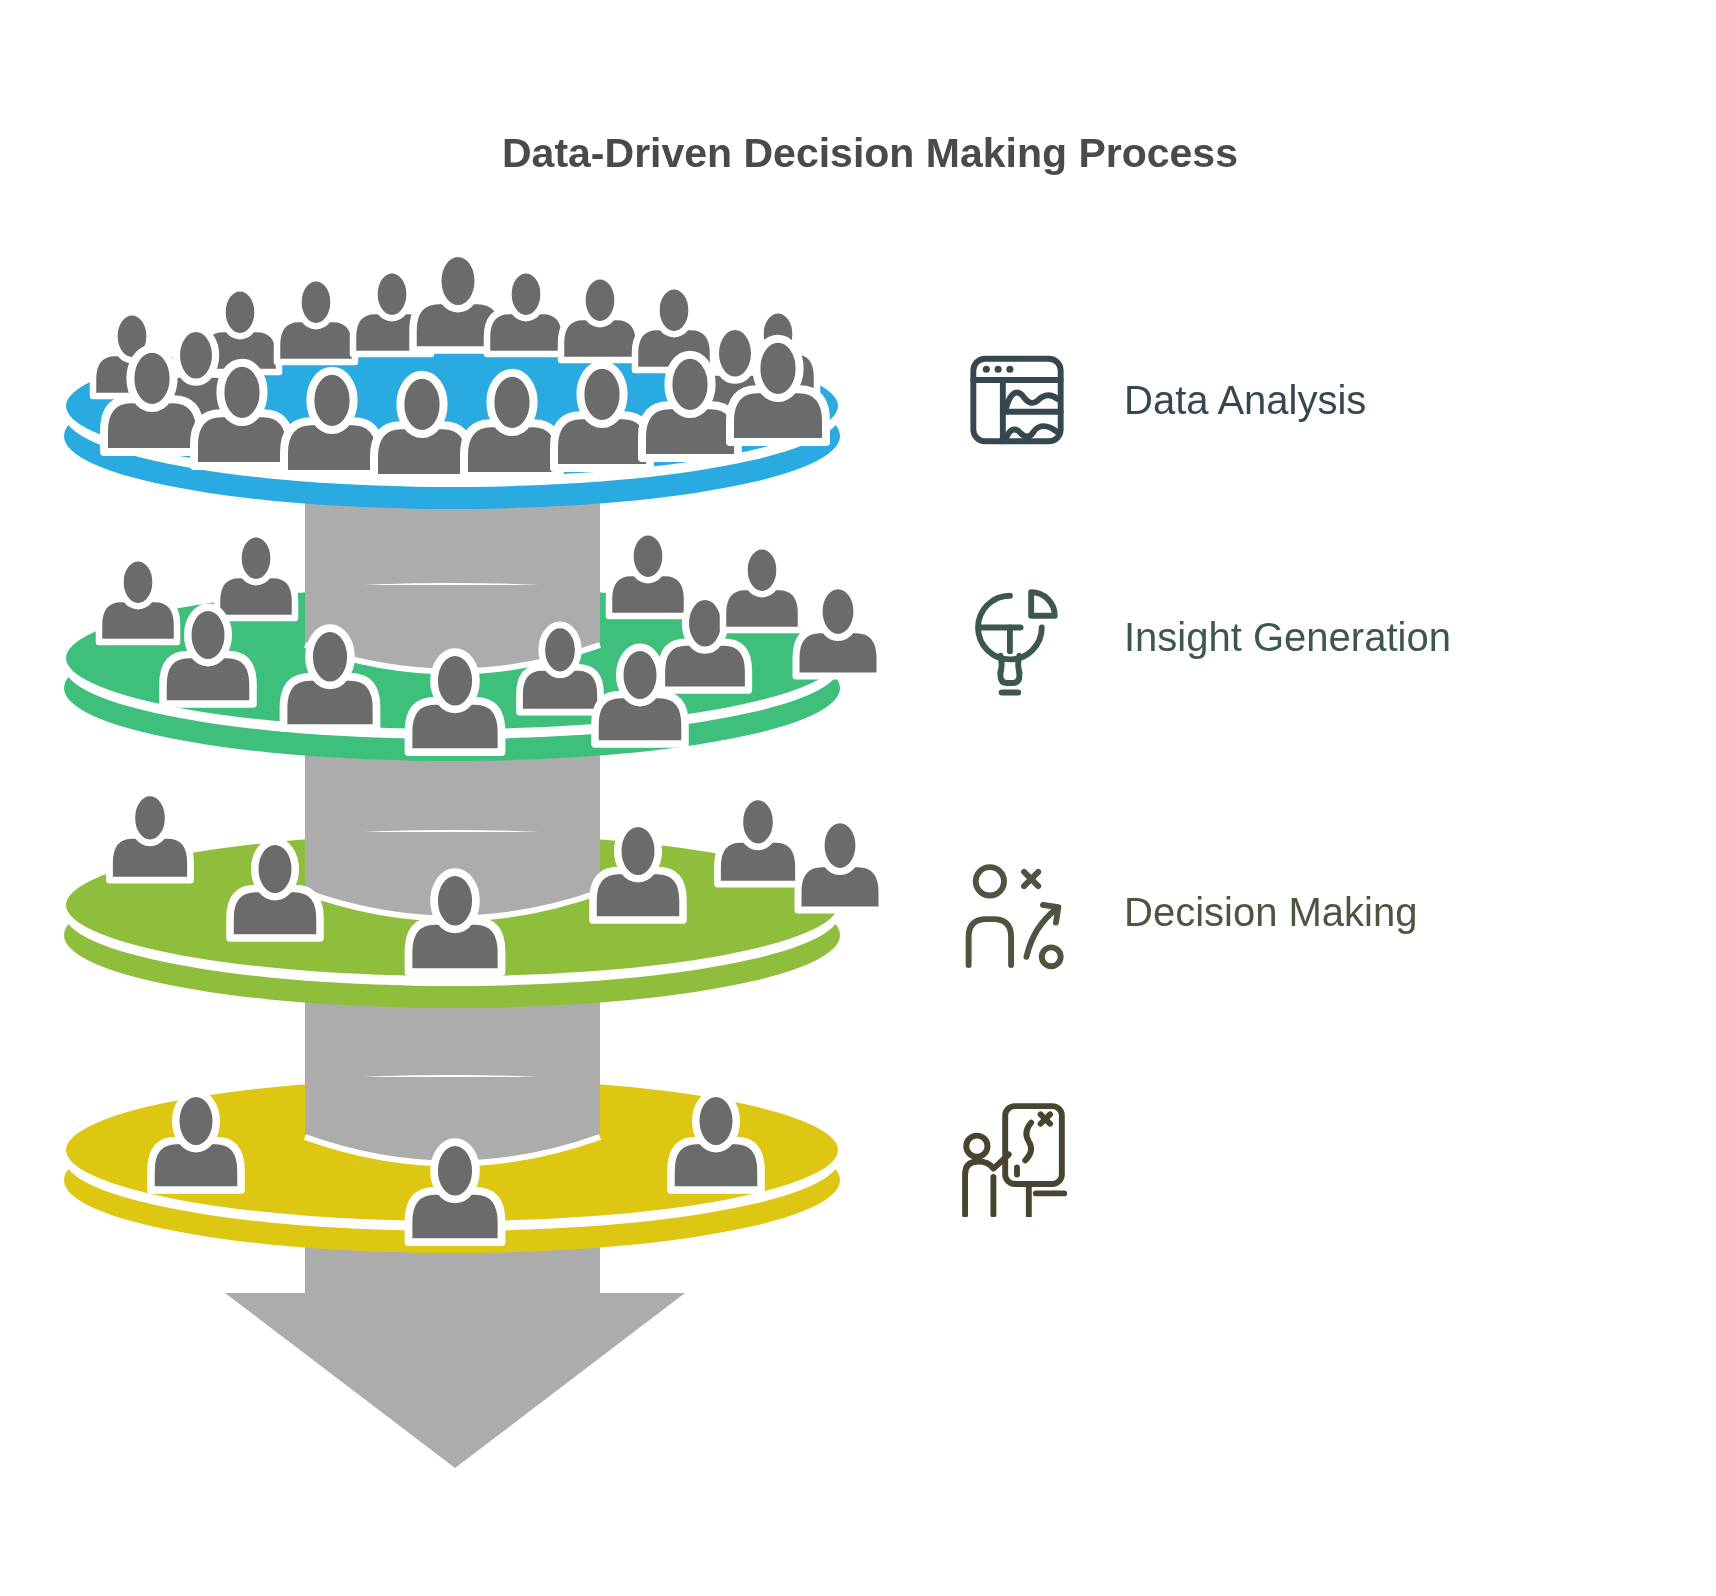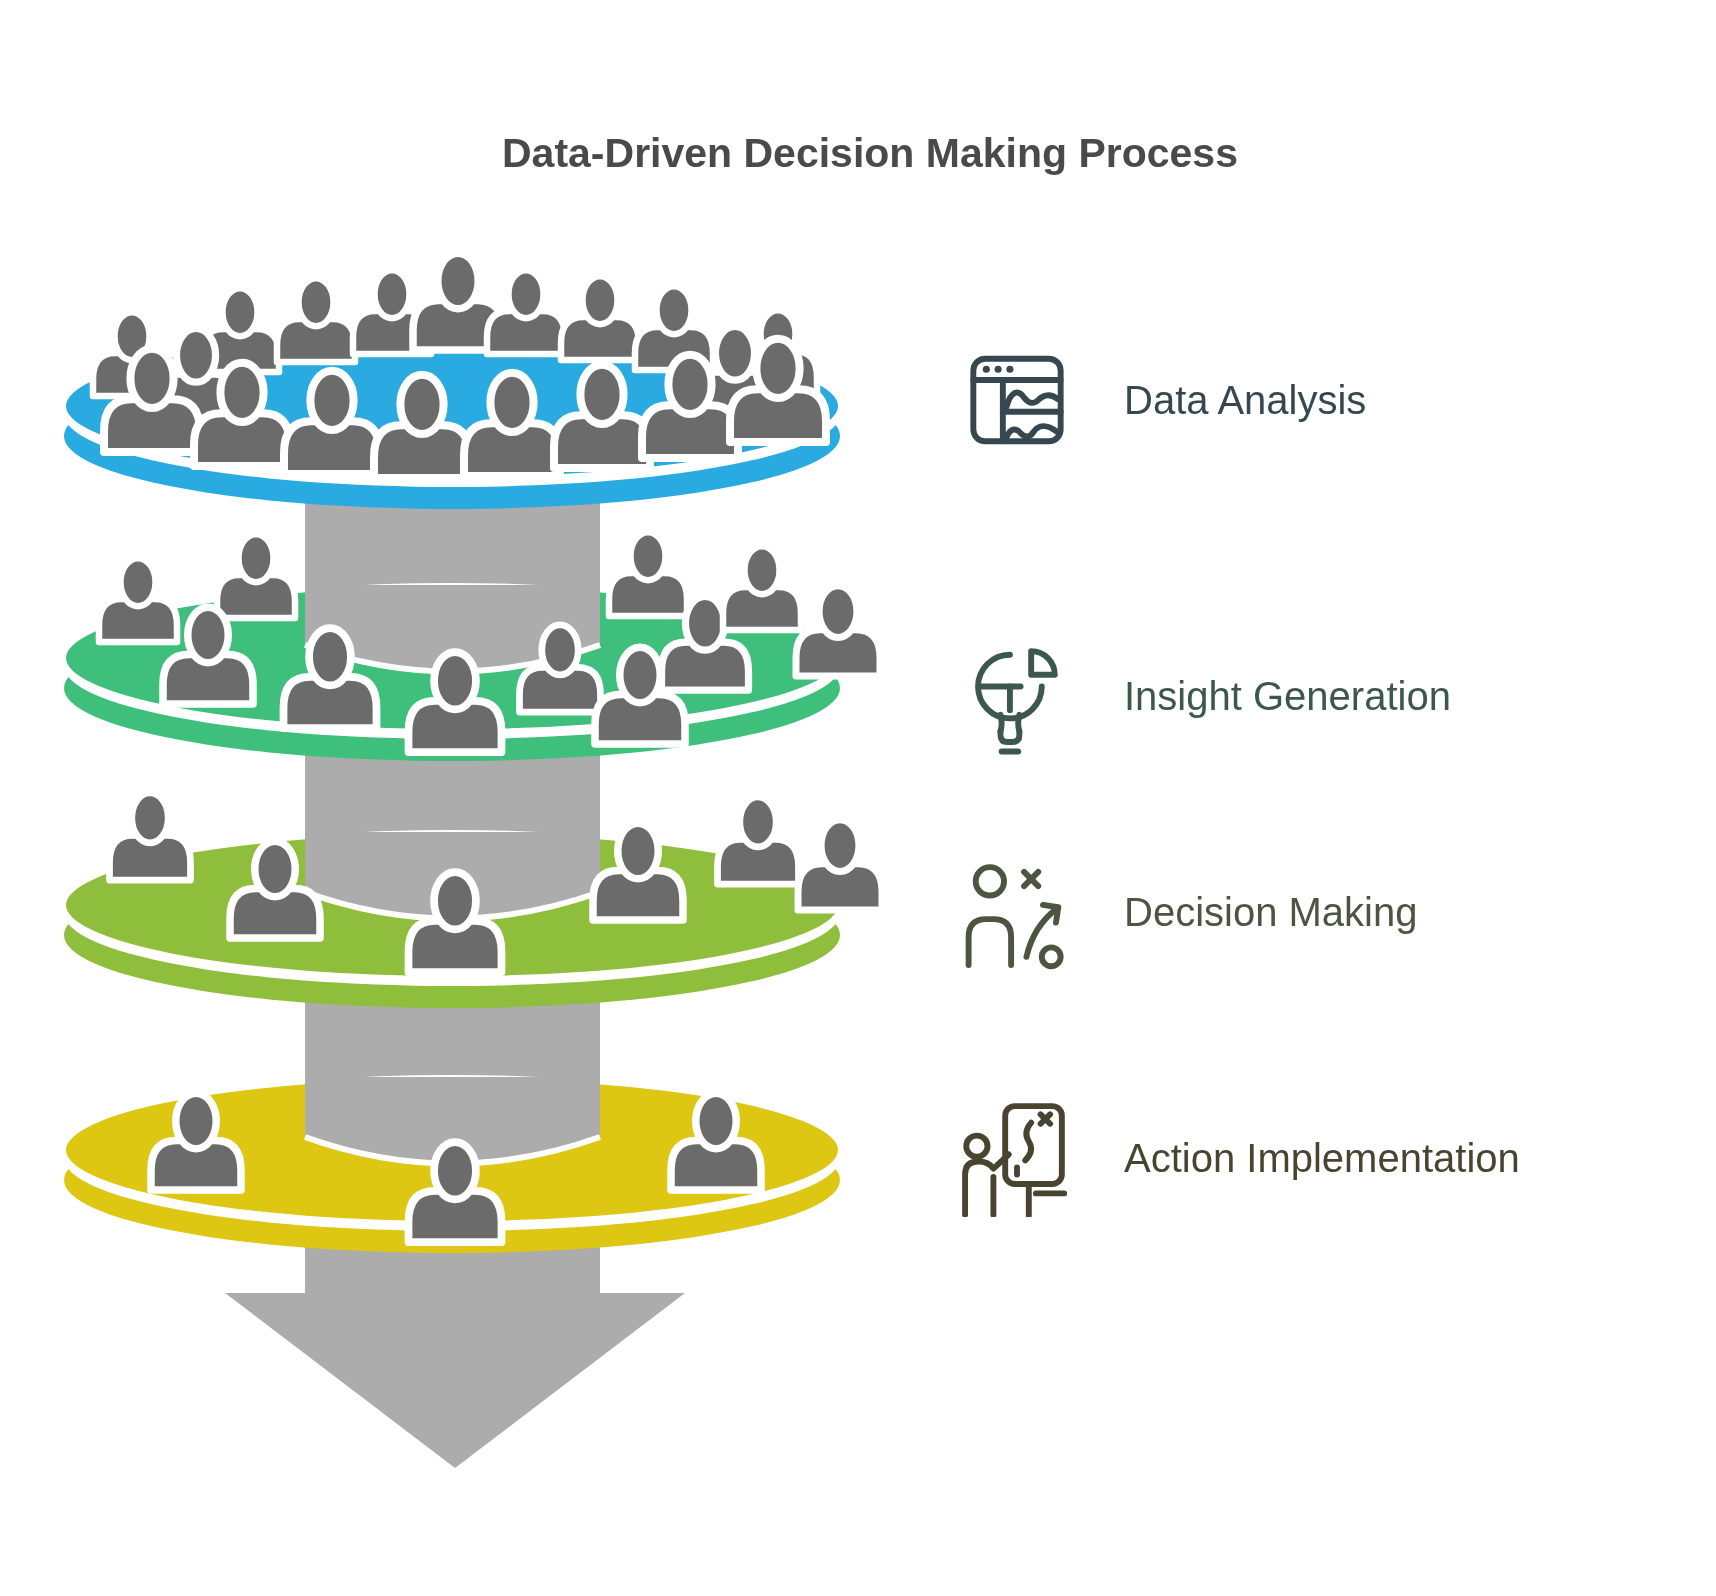--- a/index.html
+++ b/index.html
@@ -130,21 +130,21 @@
     <circle class="dot" cx="34" cy="24" r="3"></circle>
     <circle class="dot" cx="44" cy="24" r="3"></circle>
     <line x1="38" y1="33" x2="38" y2="85"></line>
     <line x1="38" y1="60" x2="87" y2="60"></line>
     <path d="M41,56 C45,42 51,41 56,48 C60,53 64,54 68,50 C72,46 78,44 84,49"></path>
     <path d="M41,82 C44,74 49,73 53,78 C57,82 61,82 64,77 C68,71 75,70 84,77"></path>
   </svg>
   <span class="lbl">Data Analysis</span>
 </div>
 
-<div class="legend-row" style="top: 637px; color: rgb(60, 88, 75);">
+<div class="legend-row" style="top: 578px; color: rgb(60, 88, 75);">
   <svg class="icon licon" viewBox="0 0 100 100">
     <path d="M44,15 A27,27 0 1 0 71,42"></path>
     <line x1="20" y1="42" x2="53" y2="42"></line>
     <line x1="44" y1="42" x2="44" y2="62"></line>
     <path d="M62,32 V12 A20,20 0 0 1 82,32 Z"></path>
     <path d="M36,66 Q38,73 36,80"></path>
     <path d="M52,66 Q50,73 52,80"></path>
     <path d="M36,80 V83 Q36,89 42,89 H46 Q52,89 52,83 V80"></path>
     <line x1="37" y1="97" x2="51" y2="97"></line>
   </svg>
@@ -170,14 +170,13 @@
     <path d="M62,20 Q55,28 60,36 Q65,44 57,52"></path>
     <line x1="70" y1="13" x2="78" y2="21"></line>
     <line x1="78" y1="13" x2="70" y2="21"></line>
     <line x1="50" y1="58" x2="50" y2="64"></line>
     <line x1="60" y1="72" x2="60" y2="99"></line>
     <line x1="66" y1="80" x2="90" y2="80"></line>
     <circle cx="16" cy="40" r="9"></circle>
     <path d="M6,98 V64 Q6,53 17,53 Q26,53 30,59 L43,47"></path>
     <path d="M30,66 V98"></path>
   </svg>
-  <span class="lbl">Action Implementation</span>
 </div>
 
 </body></html>

